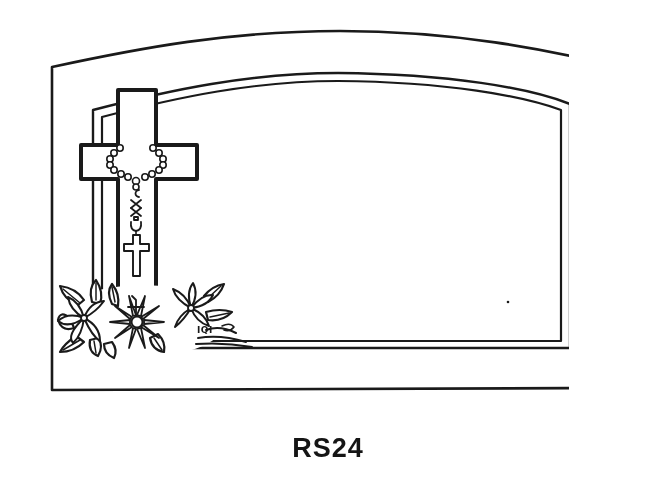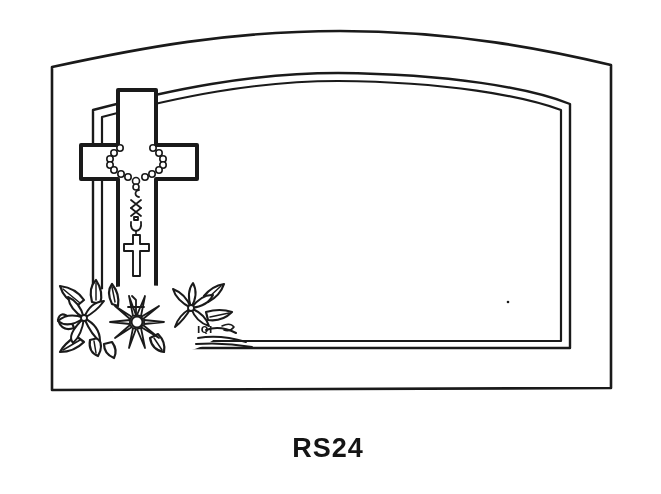--- a/index.html
+++ b/index.html
@@ -1,18 +1,18 @@
 <!DOCTYPE html>
 <html><head>
 <meta charset="utf-8">
 <style>
   html,body { margin:0; padding:0; background:#ffffff; }
   .stage {
     position:relative;
-    width:661px; height:494px;
+    width:569px; height:494px;
     background:#ffffff;
     font-family:"Liberation Sans", sans-serif;
     overflow:hidden;
   }
   svg { display:block; }
   .ln    { fill:none; stroke:#1a1a1a; stroke-linecap:round; stroke-linejoin:round; }
   .wfill { fill:#ffffff; stroke:#1a1a1a; stroke-linecap:round; stroke-linejoin:round; }
   .mask  { fill:#ffffff; stroke:none; }
   .caption {
     font-family:"Liberation Sans", sans-serif;

